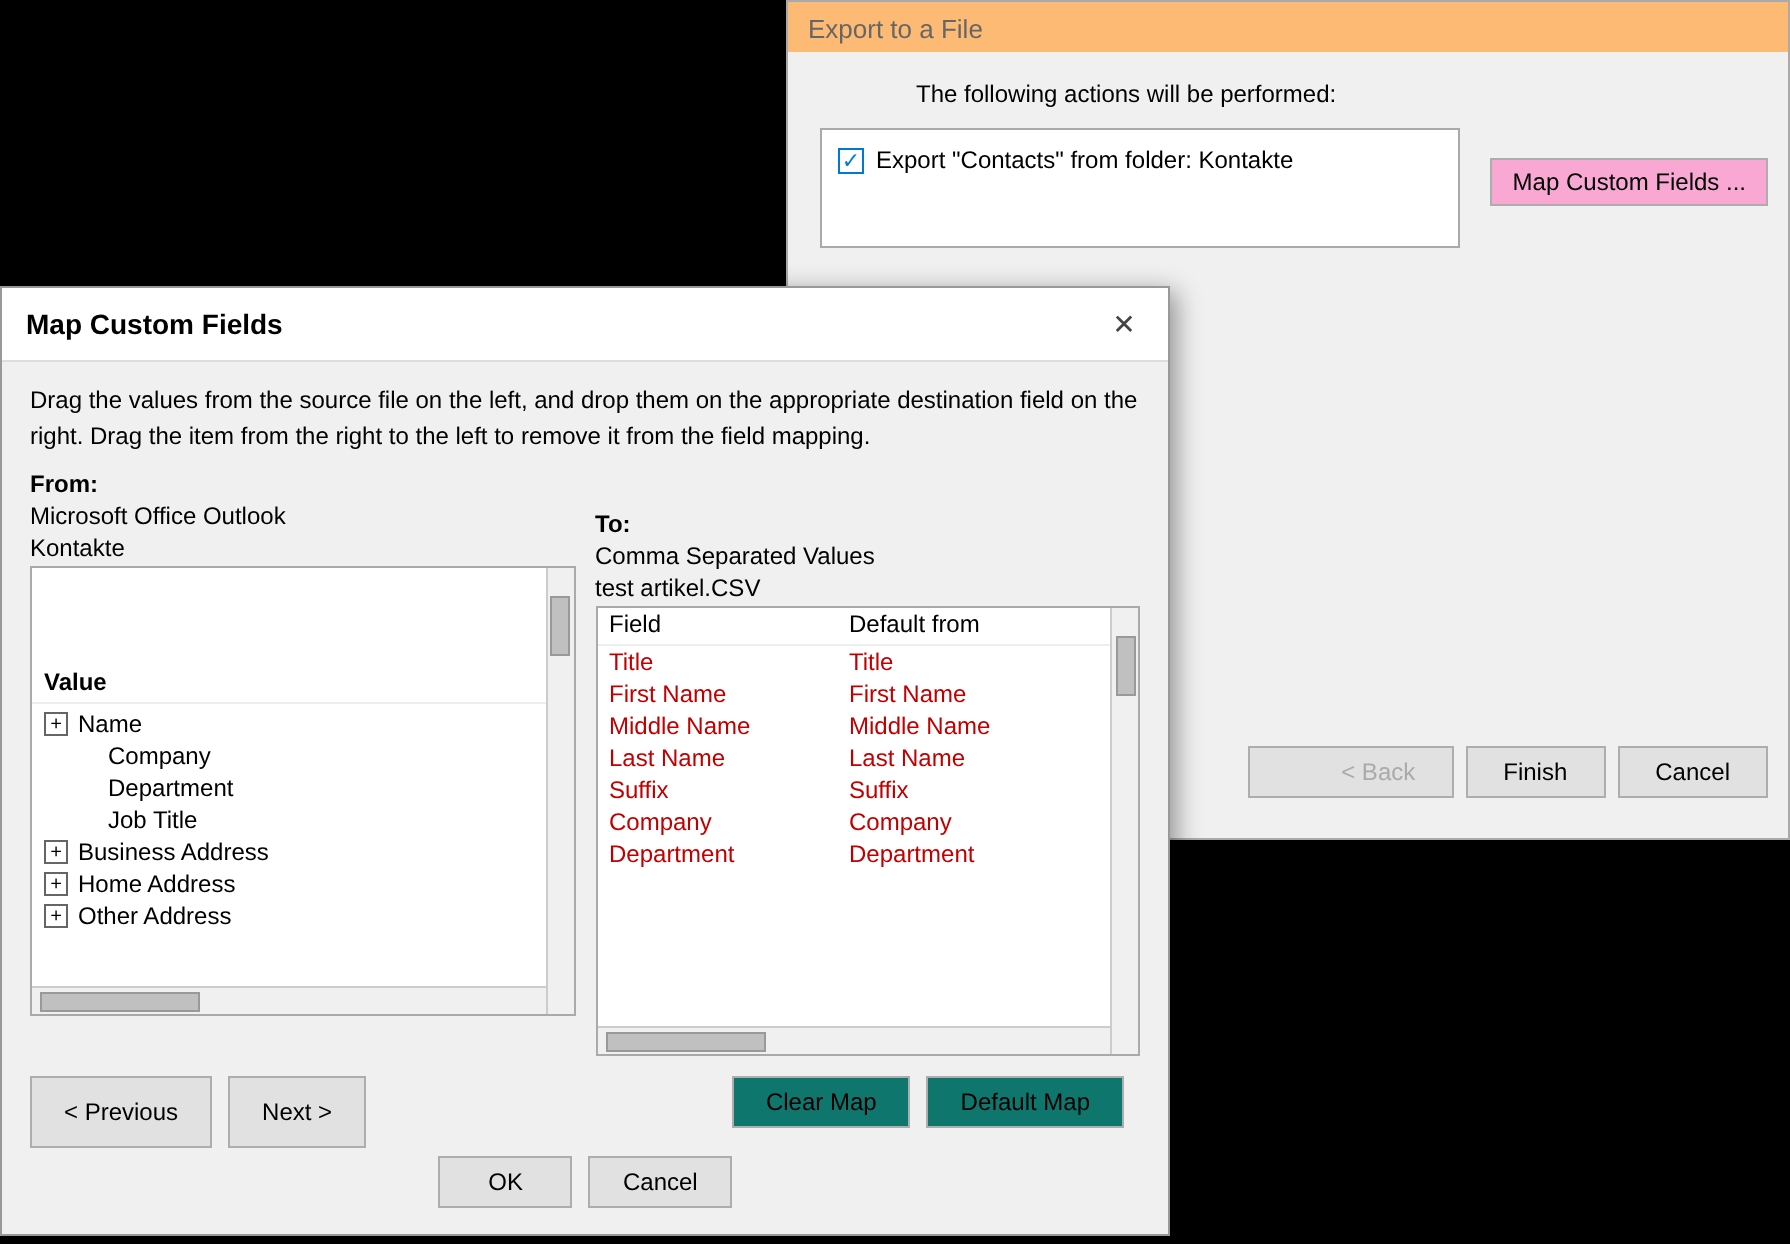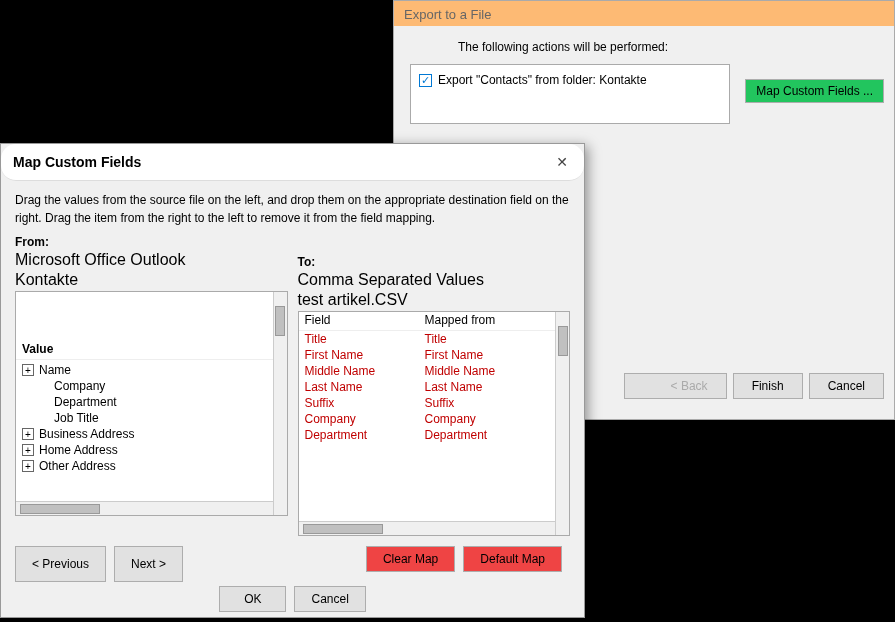--- a/index.html
+++ b/index.html
@@ -83,21 +83,21 @@
     .export-action-checkbox::after {
       content: '✓';
       color: #0078d4;
       font-size: 11px;
     }
 
     .map-custom-fields-btn {
       position: absolute;
       top: 78px;
       right: 10px;
-      background: #22c55e;
+      background: #f9a8d4;
       border: 1px solid #adadad;
       padding: 4px 10px;
       font-size: 12px;
       cursor: pointer;
       white-space: nowrap;
     }
 
     .export-cannot-cancel {
       font-size: 12px;
       color: #000;
@@ -138,21 +138,20 @@
       box-shadow: 3px 3px 12px rgba(0,0,0,0.4);
     }
 
     .map-dialog-titlebar {
       background: #fff;
       border-bottom: 1px solid #ddd;
       padding: 8px 12px;
       display: flex;
       align-items: center;
       justify-content: space-between;
-      border-radius: 15px;
     }
 
     .map-dialog-title {
       font-size: 14px;
       font-weight: 600;
       color: #000;
     }
 
     .map-dialog-close {
       width: 20px;
@@ -189,21 +188,21 @@
       margin-top: 20px;
     }
 
     .map-column-header {
       font-size: 12px;
       color: #000;
       margin-bottom: 2px;
     }
 
     .map-column-subheader {
-      font-size: 16px;
+      font-size: 12px;
       color: #000;
       margin-bottom: 2px;
     }
 
     .map-list-box {
       border: 1px solid #aaa;
       background: #fff;
       height: 225px;
       overflow: hidden;
       position: relative;
@@ -336,21 +335,21 @@
       color: #000;
     }
 
     .map-dialog-action-buttons {
       display: flex;
       gap: 8px;
       margin-bottom: 10px;
     }
 
     .map-action-btn {
-      background: #ef4444;
+      background: #0f766e;
       border: 1px solid #adadad;
       padding: 5px 16px;
       font-size: 12px;
       cursor: pointer;
     }
 
     .map-dialog-ok-cancel {
       display: flex;
       gap: 8px;
       justify-content: center;
@@ -475,21 +474,21 @@
     <div class="map-column">
       <div class="map-column-header">
         <strong>To:</strong>
       </div>
       <div class="map-column-subheader">Comma Separated Values</div>
       <div class="map-column-subheader">test artikel.CSV</div>
       <div class="right-list-box">
         <div class="right-list-inner">
           <div class="right-list-row header-row">
             <div class="right-list-col1">Field</div>
-            <div class="right-list-col2">Mapped from</div>
+            <div class="right-list-col2">Default from</div>
           </div>
           <div class="right-list-row">
             <div class="right-list-col1">Title</div>
             <div class="right-list-col2">Title</div>
           </div>
           <div class="right-list-row">
             <div class="right-list-col1">First Name</div>
             <div class="right-list-col2">First Name</div>
           </div>
           <div class="right-list-row">

